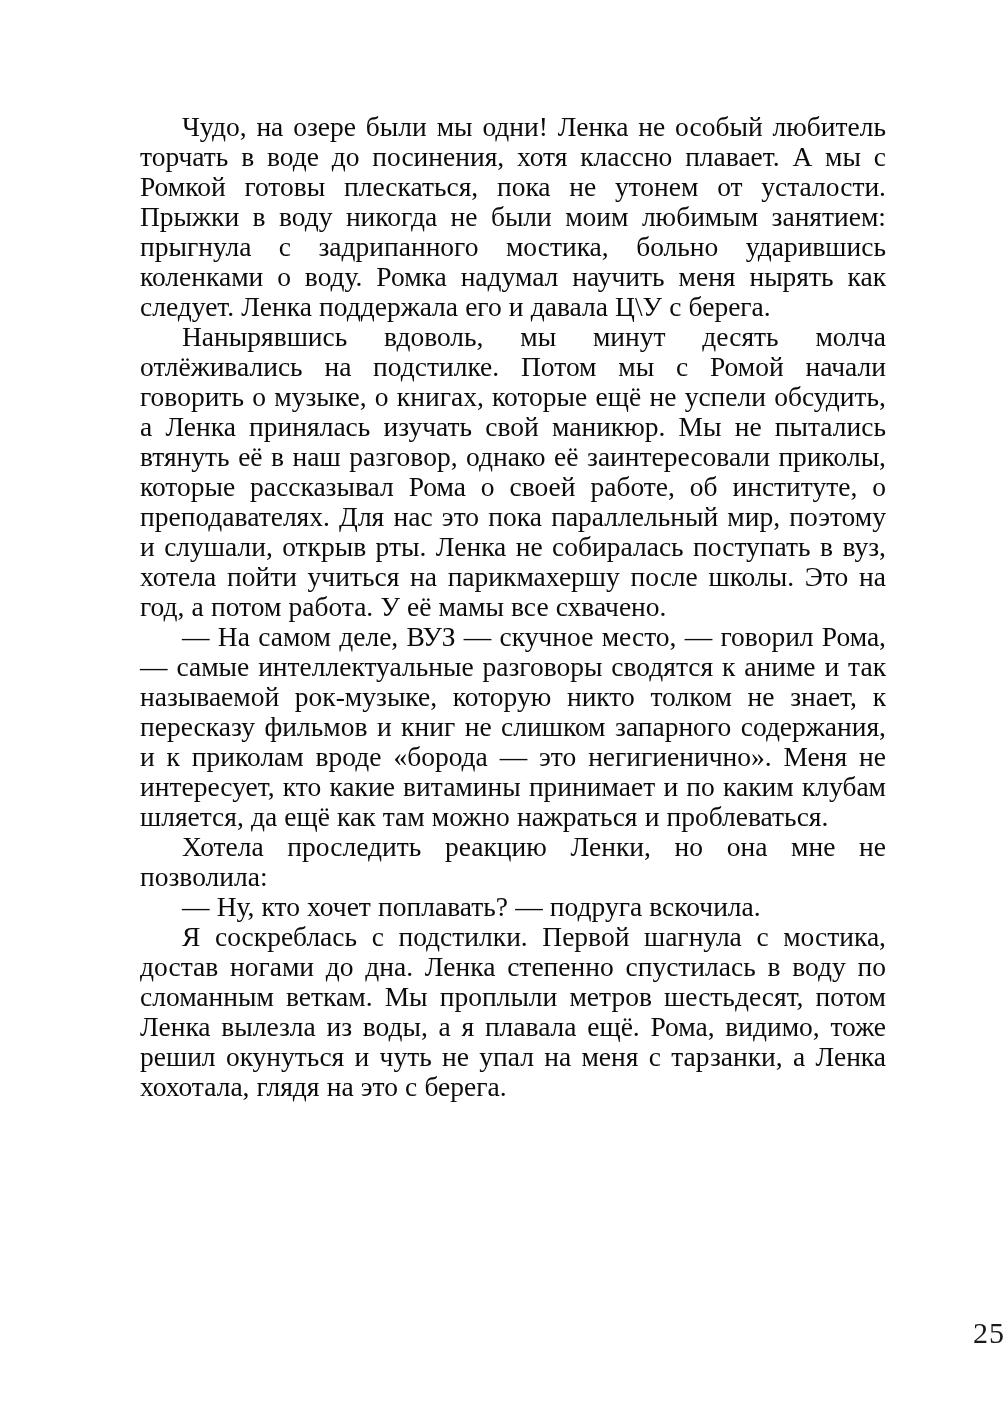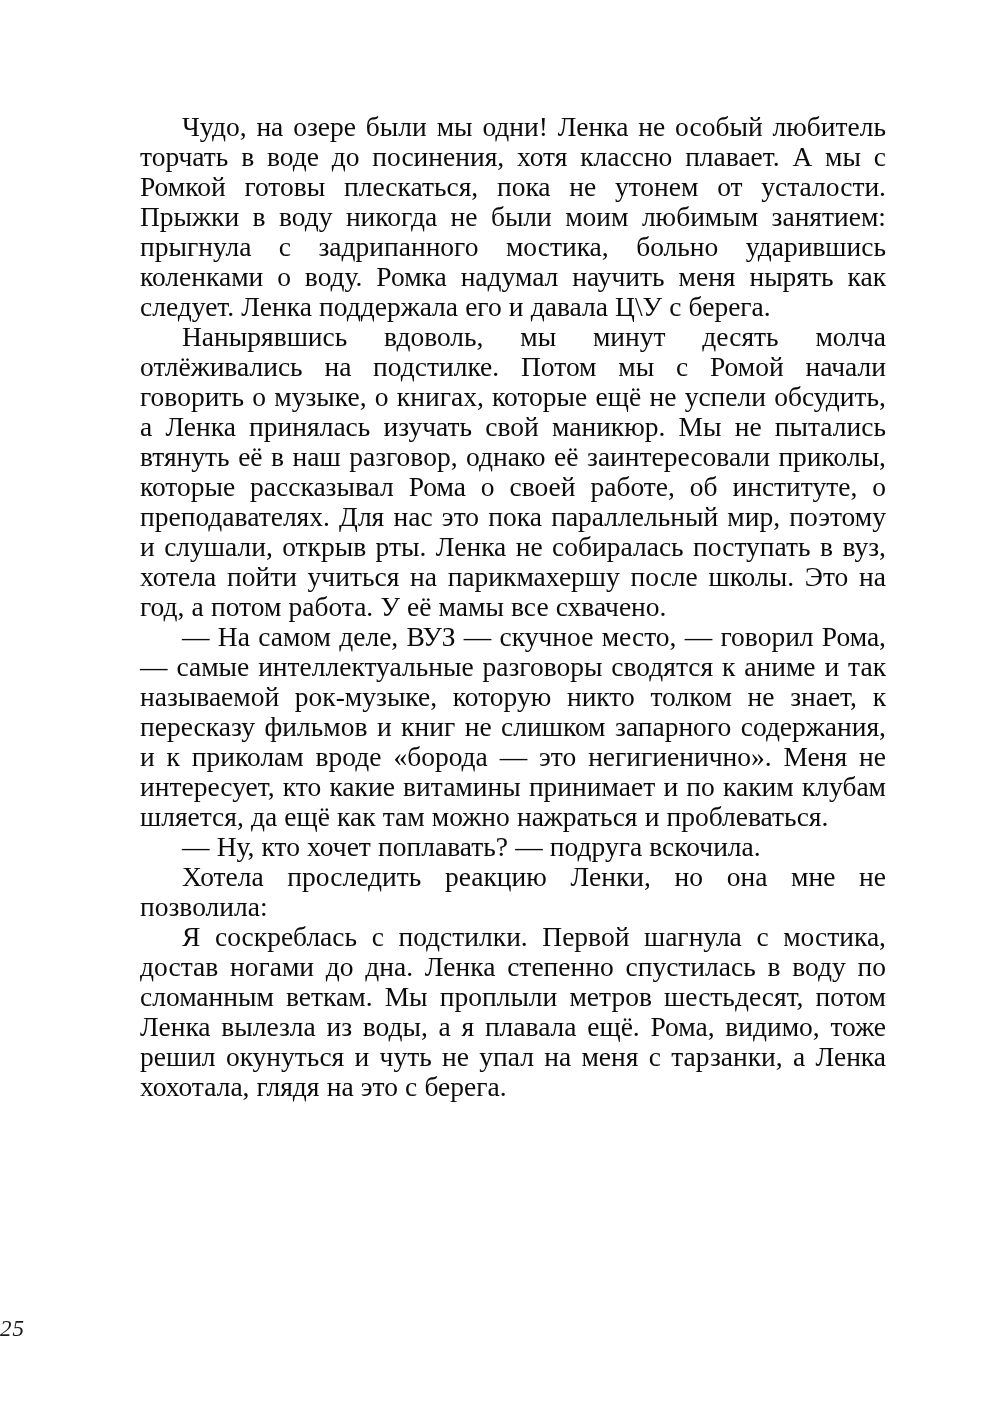--- a/index.html
+++ b/index.html
@@ -36,37 +36,36 @@
     word-spacing: 0.01em;
   }
   .para.last-line-full {
     text-align-last: left;
   }
   .page-number {
     position: absolute;
     left: 0;
     right: 0;
     top: 1316px;
-    text-align: left;
+    text-align: right;
     font-family: "Liberation Serif", "DejaVu Serif", serif;
-    font-size: 23px;
+    font-size: 30px;
     color: #1a1a1a;
     letter-spacing: 1px;
-    font-style: italic;
   }
 </style>
 </head>
 <body>
 
 <div class="page">
 
   <div class="text-block">
     <p class="para">Чудо, на озере были мы одни! Ленка не особый любитель торчать в воде до посинения, хотя классно плавает. А мы с Ромкой готовы плескаться, пока не утонем от усталости. Прыжки в воду никогда не были моим любимым занятием: прыгнула с задрипанного мостика, больно ударившись коленками о воду. Ромка надумал научить меня нырять как следует. Ленка поддержала его и давала Ц\У с берега.</p>
     <p class="para">Нанырявшись вдоволь, мы минут десять молча отлёживались на подстилке. Потом мы с Ромой начали говорить о музыке, о книгах, которые ещё не успели обсудить, а Ленка принялась изучать свой маникюр. Мы не пытались втянуть её в наш разговор, однако её заинтересовали приколы, которые рассказывал Рома о своей работе, об институте, о преподавателях. Для нас это пока параллельный мир, поэтому и слушали, открыв рты. Ленка не собиралась поступать в вуз, хотела пойти учиться на парикмахершу после школы. Это на год, а потом работа. У её мамы все схвачено.</p>
     <p class="para">— На самом деле, ВУЗ — скучное место, — говорил Рома, — самые интеллектуальные разговоры сводятся к аниме и так называемой рок-музыке, которую никто толком не знает, к пересказу фильмов и книг не слишком запарного содержания, и к приколам вроде «борода — это негигиенично». Меня не интересует, кто какие витамины принимает и по каким клубам шляется, да ещё как там можно нажраться и проблеваться.</p>
+    <p class="para last-line-full">Хотела проследить реакцию Ленки, но она мне не позволила:</p>
     <p class="para last-line-full">— Ну, кто хочет поплавать? — подруга вскочила.</p>
-    <p class="para last-line-full">Хотела проследить реакцию Ленки, но она мне не позволила:</p>
     <p class="para last-line-full">Я соскреблась с подстилки. Первой шагнула с мостика, достав ногами до дна. Ленка степенно спустилась в воду по сломанным веткам. Мы проплыли метров шестьдесят, потом Ленка вылезла из воды, а я плавала ещё. Рома, видимо, тоже решил окунуться и чуть не упал на меня с тарзанки, а Ленка хохотала, глядя на это с берега.</p>
   </div>
 
   <div class="page-number">25</div>
 
 </div>
 
 </body></html>

